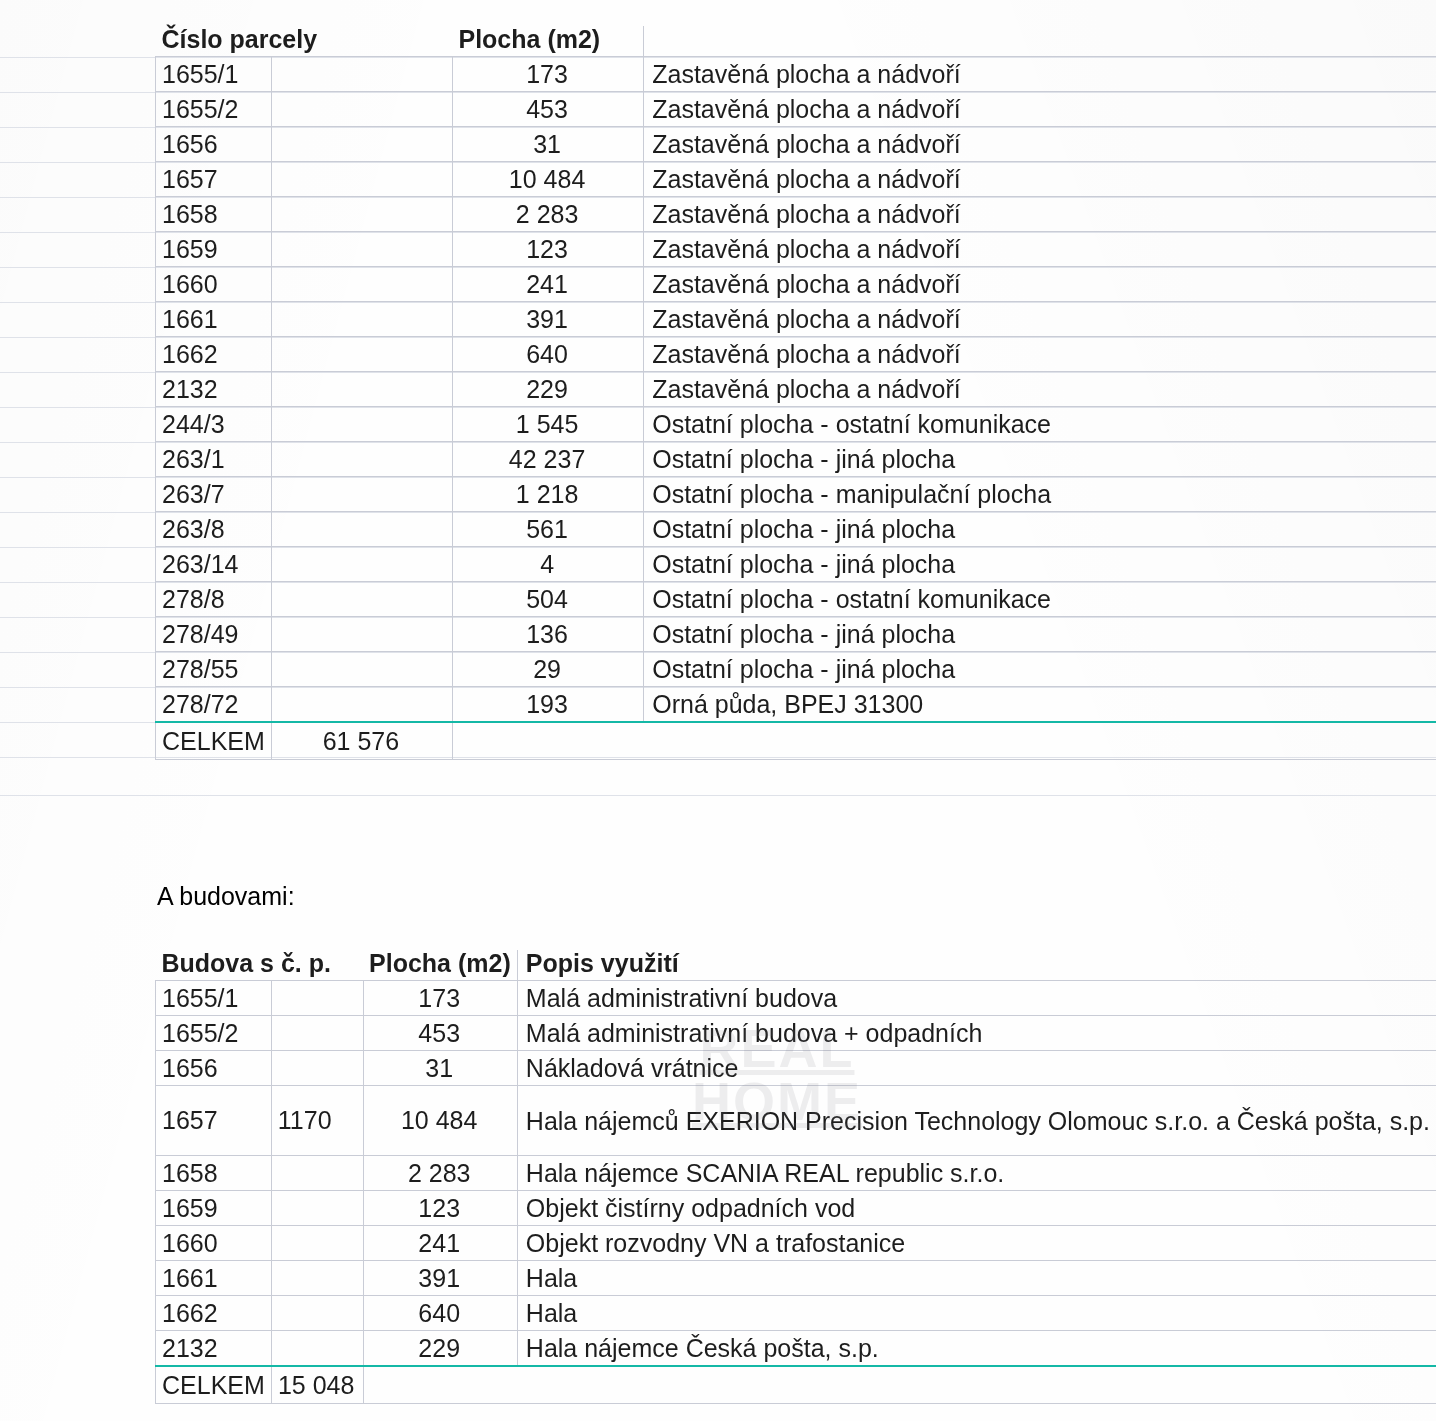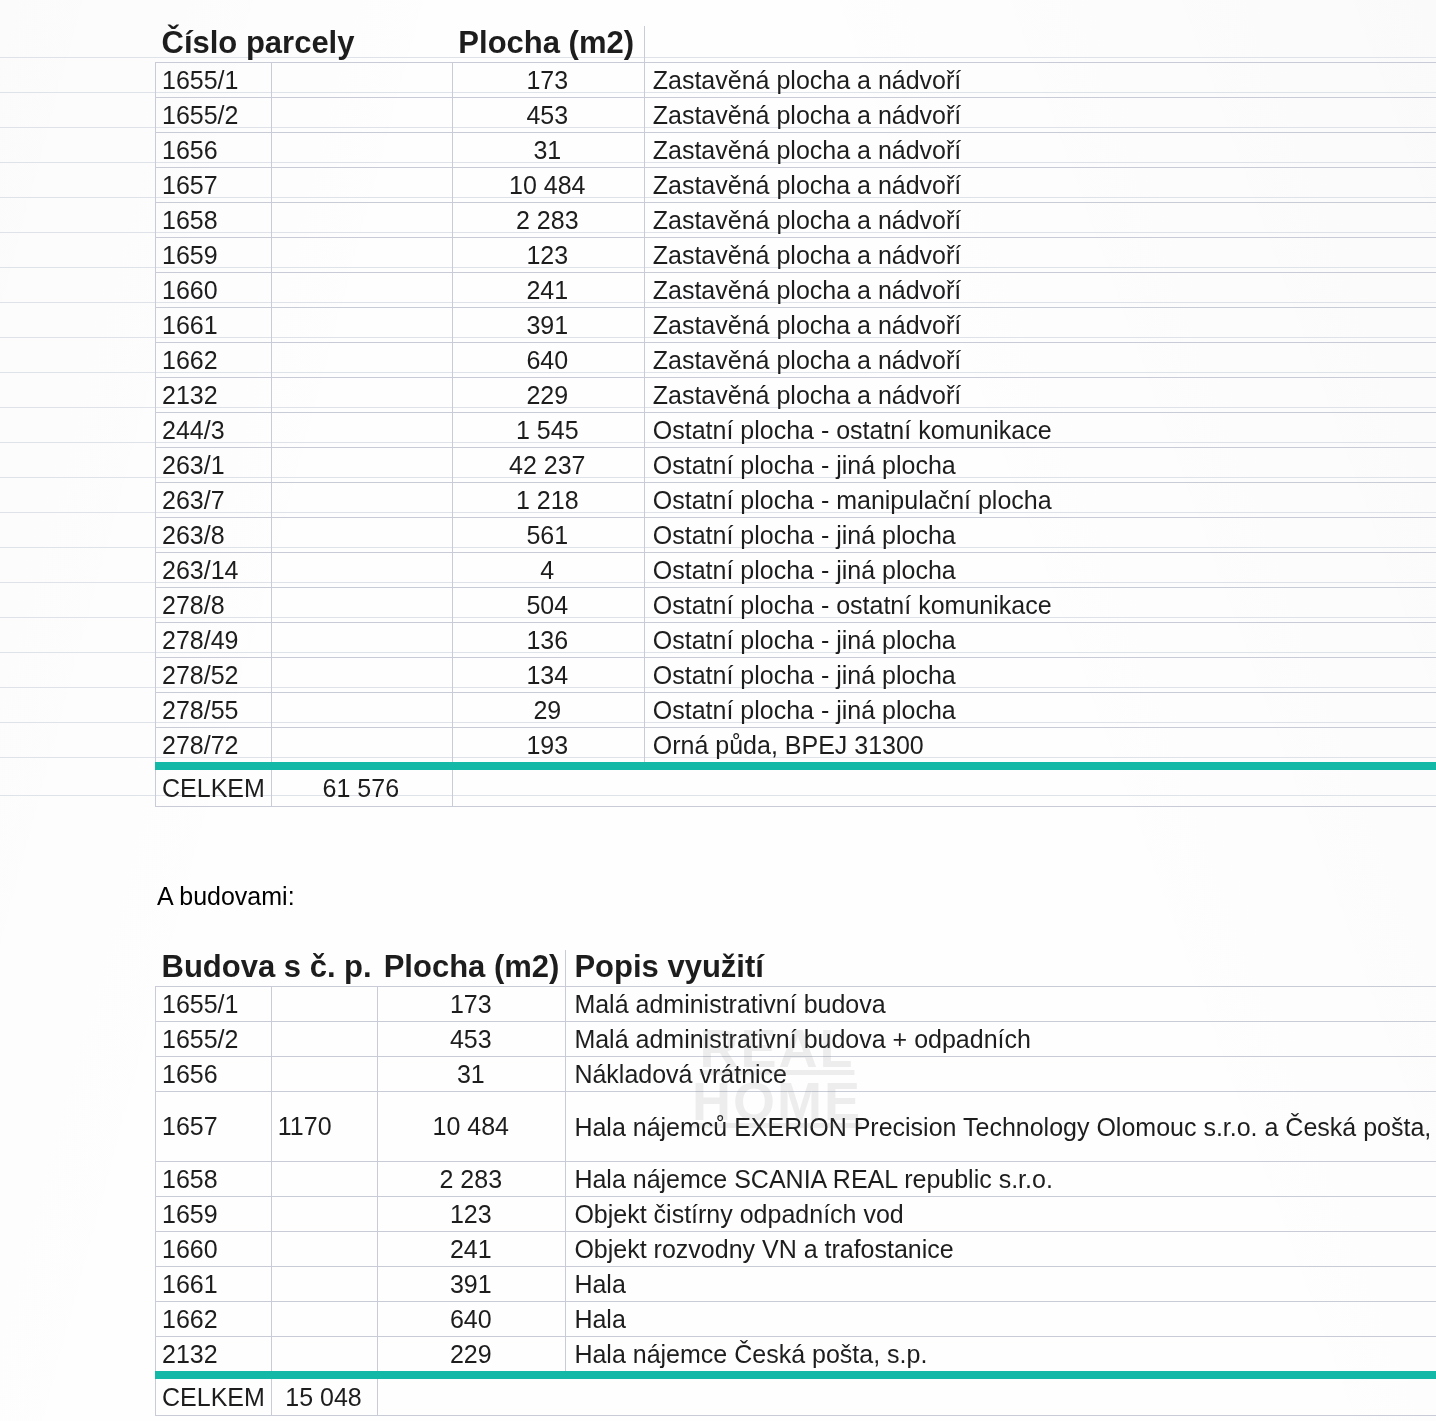--- a/index.html
+++ b/index.html
@@ -60,21 +60,21 @@
     padding: 0 6px;
     font-weight: normal;
     vertical-align: middle;
     white-space: nowrap;
     background: transparent;
   }
 
   
   table.grid tr.hdr th {
     font-weight: bold;
-    font-size: 31px;
+    font-size: 25px;
     text-align: left;
     border-top: none;
     border-left: none;
     border-right: 1px solid #c9ccd6;
     padding-bottom: 3px;
   }
   table.grid tr.hdr th.nb { border-right: none; }
   table.grid tr.hdr th.open { border-right: none; }
 
   .c-parcel  { text-align: left; }
@@ -85,21 +85,21 @@
   tr.datarow td { height: 34px; }
 
   tr.tall td { height: 68px; }
   td.desc-2l {
     white-space: normal;
     line-height: 1.22;
     padding-top: 1px !important;
   }
 
   tr.total td {
-    border-top: 8px solid #14b8a6;
+    border-top: 2px solid #14b8a6;
     height: 36px;
   }
   tr.total td.c-desc { border-right: none; }
 
   
   .edge-rules {
     position: absolute;
     left: 0;
     width: 1436px;
     z-index: 1;
@@ -261,26 +261,20 @@
           <td class="c-area">504</td>
           <td class="c-desc">Ostatní plocha - ostatní komunikace</td>
         </tr>
         <tr class="datarow">
           <td class="c-parcel">278/49</td>
           <td class="c-mid"></td>
           <td class="c-area">136</td>
           <td class="c-desc">Ostatní plocha - jiná plocha</td>
         </tr>
         <tr class="datarow">
-          <td class="c-parcel">278/52</td>
-          <td class="c-mid"></td>
-          <td class="c-area">134</td>
-          <td class="c-desc">Ostatní plocha - jiná plocha</td>
-        </tr>
-        <tr class="datarow">
           <td class="c-parcel">278/55</td>
           <td class="c-mid"></td>
           <td class="c-area">29</td>
           <td class="c-desc">Ostatní plocha - jiná plocha</td>
         </tr>
         <tr class="datarow">
           <td class="c-parcel">278/72</td>
           <td class="c-mid"></td>
           <td class="c-area">193</td>
           <td class="c-desc">Orná půda, BPEJ 31300</td>

